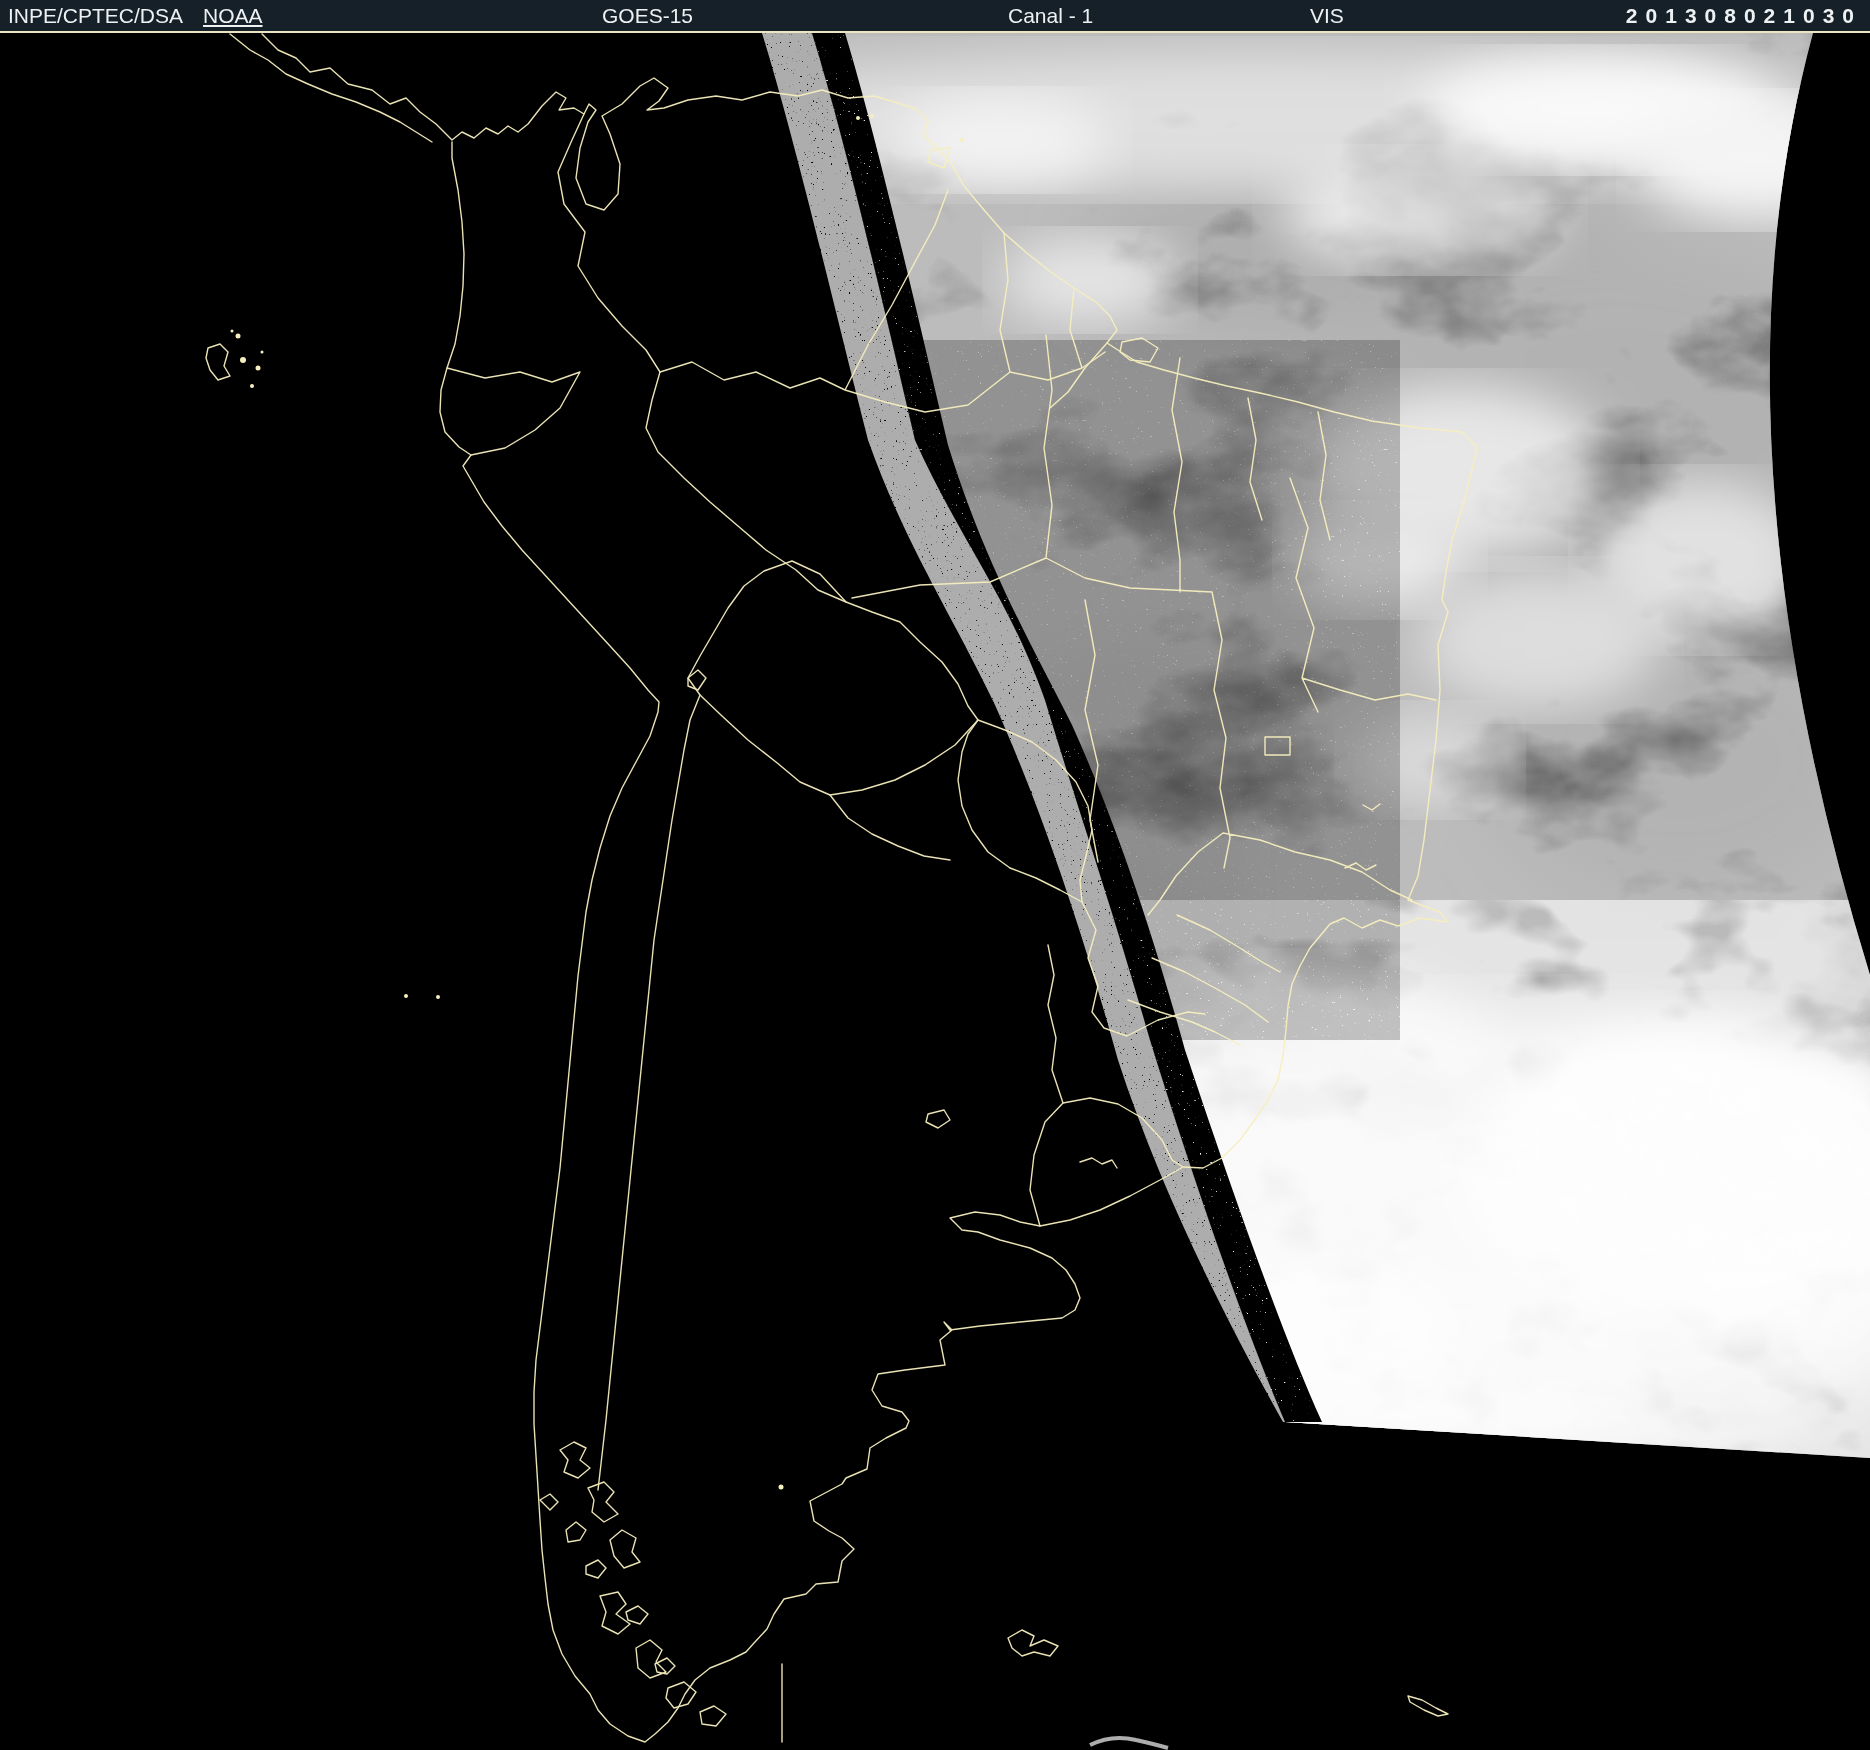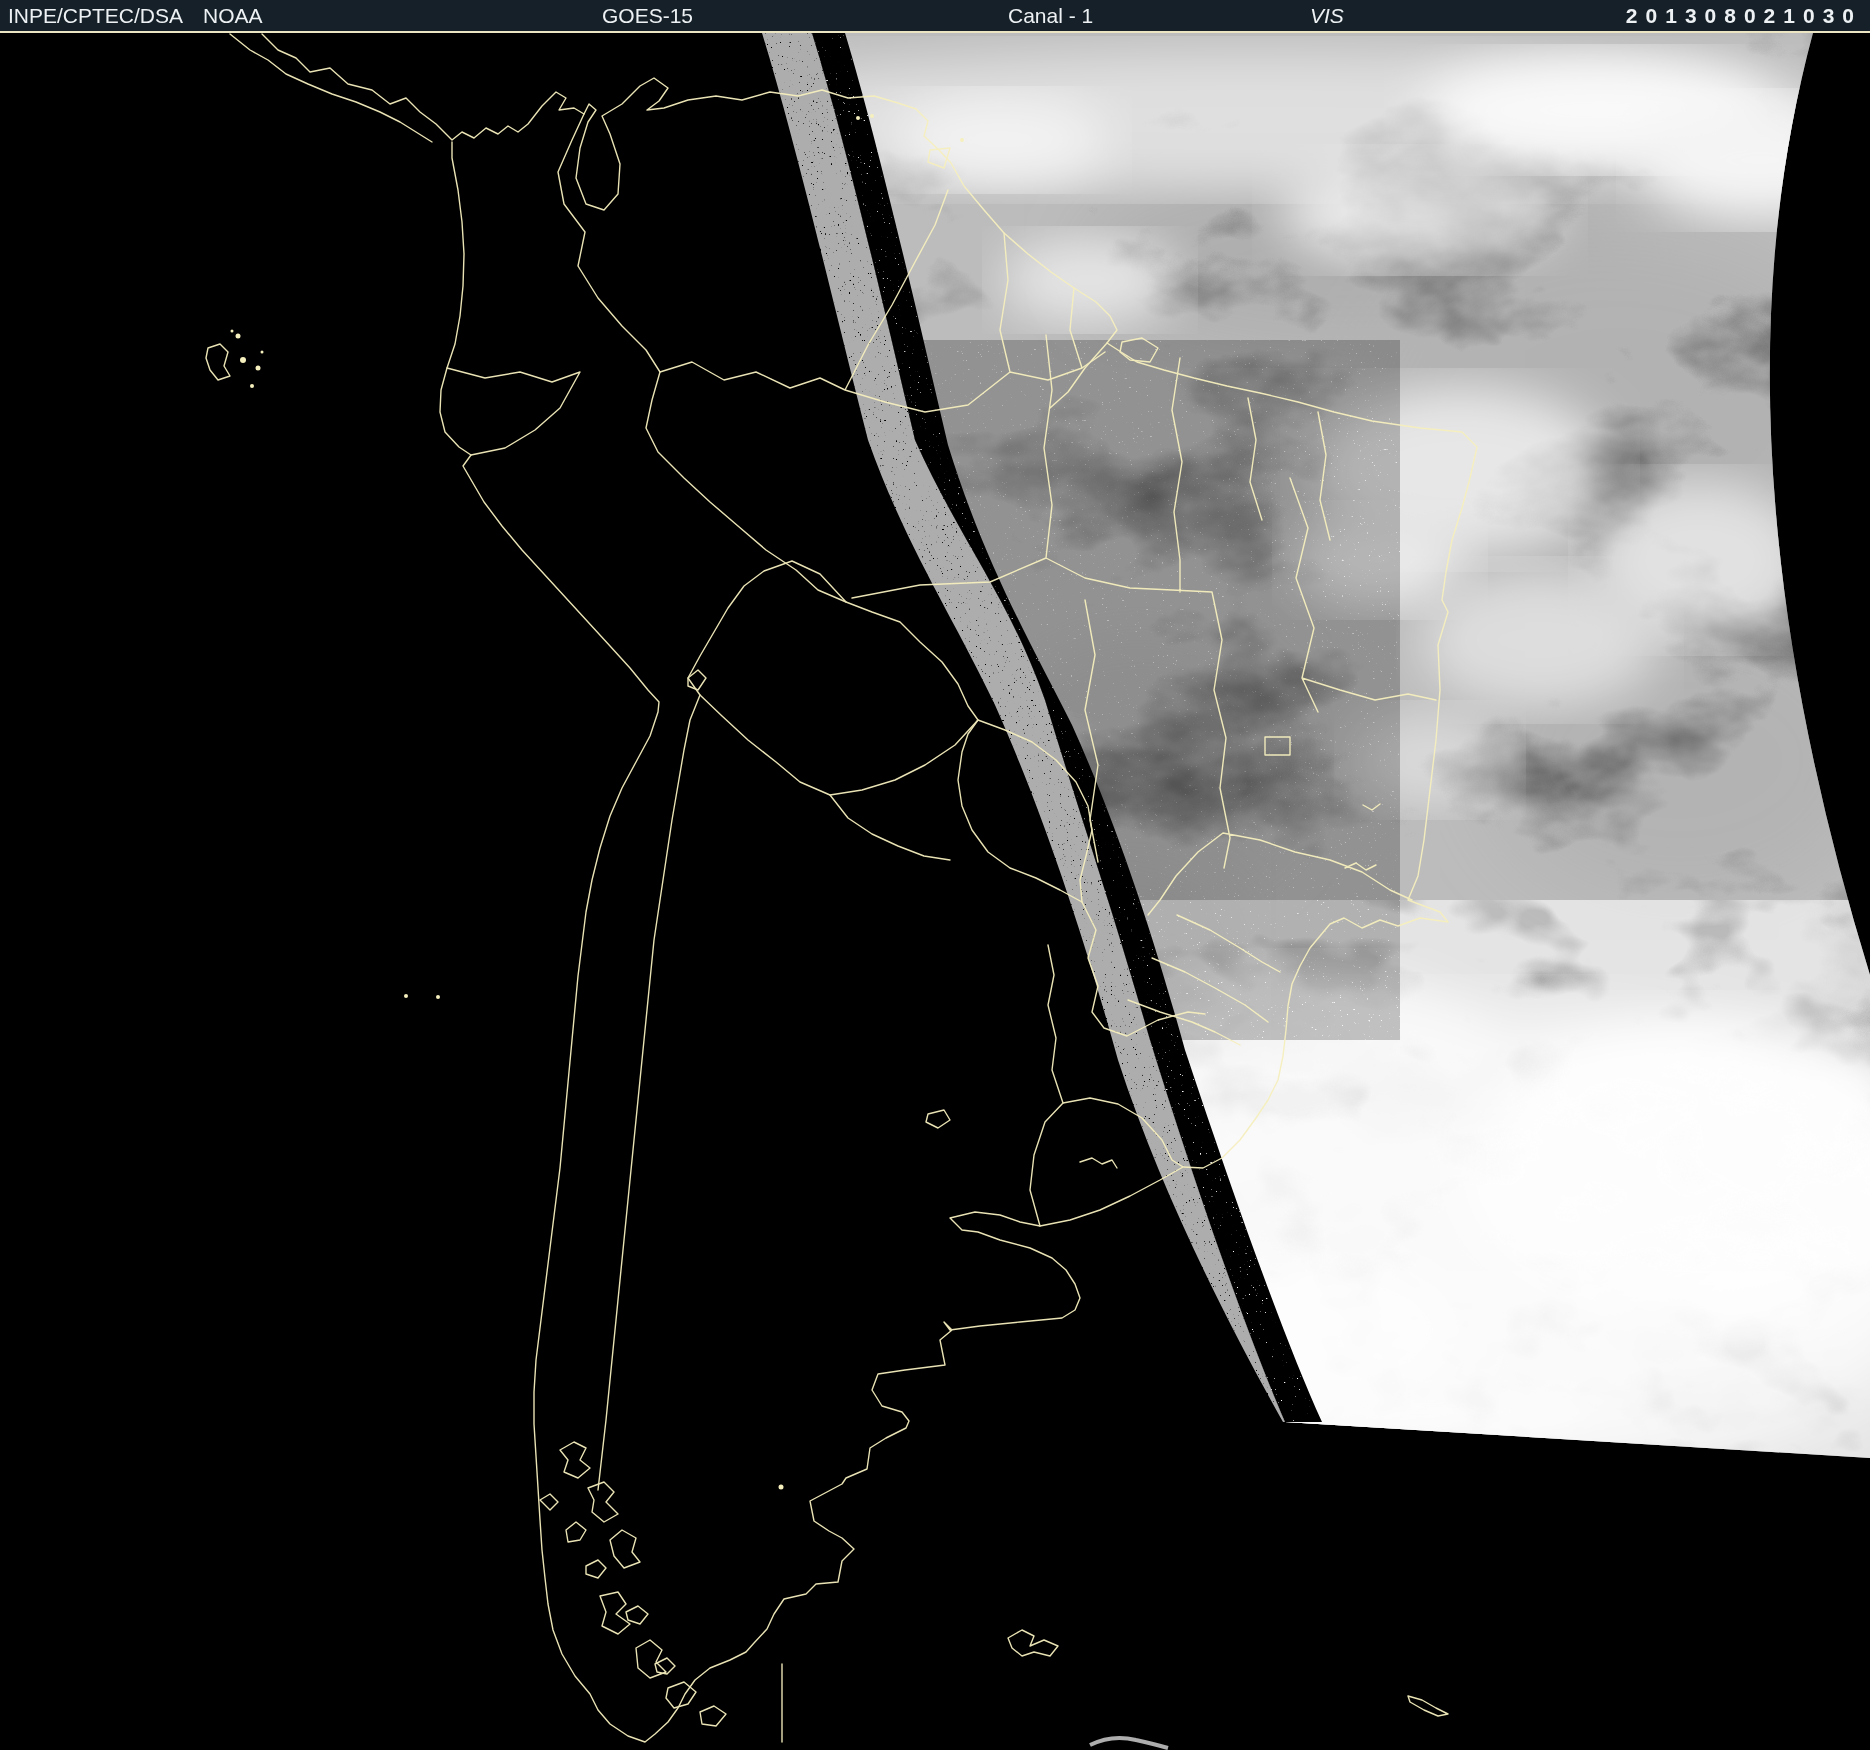--- a/index.html
+++ b/index.html
@@ -4,24 +4,24 @@
 <style>
   html,body{margin:0;padding:0;background:#000;}
   #stage{position:relative;width:1870px;height:1750px;overflow:hidden;background:#000;
          font-family:"Liberation Sans",sans-serif;}
   
   #topbar{position:absolute;left:0;top:0;width:1870px;height:31px;background:#152029;
           border-bottom:2px solid #ece5c4;z-index:5;}
   .hlabel{position:absolute;top:0;height:31px;line-height:31px;font-size:21px;color:#edf1f3;
           white-space:nowrap;}
   #lbl-agency{left:8px;}
-  #lbl-org{left:203px;}
+  #lbl-org{left:203px;text-decoration:underline;}
   #lbl-sat{left:602px;}
   #lbl-channel{left:1008px;text-align:center;}
-  #lbl-vis{left:1310px;font-style:italic;}
+  #lbl-vis{left:1310px;}
   #lbl-time{right:8px;letter-spacing:8px;font-weight:bold;}
   #logo{position:absolute;left:912px;top:0;width:70px;height:33px;}
   
   #mapwrap{position:absolute;left:0;top:33px;width:1870px;height:1717px;}
 </style>
 </head>
 <body>
 
 <div id="stage">
 

